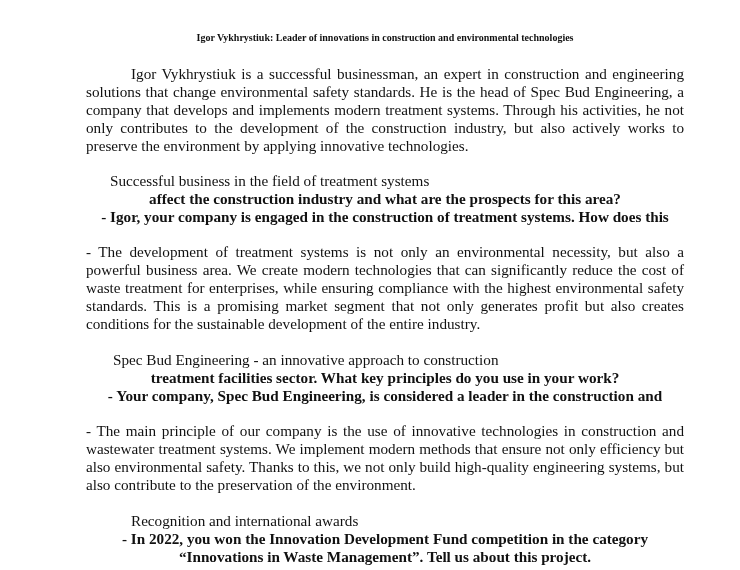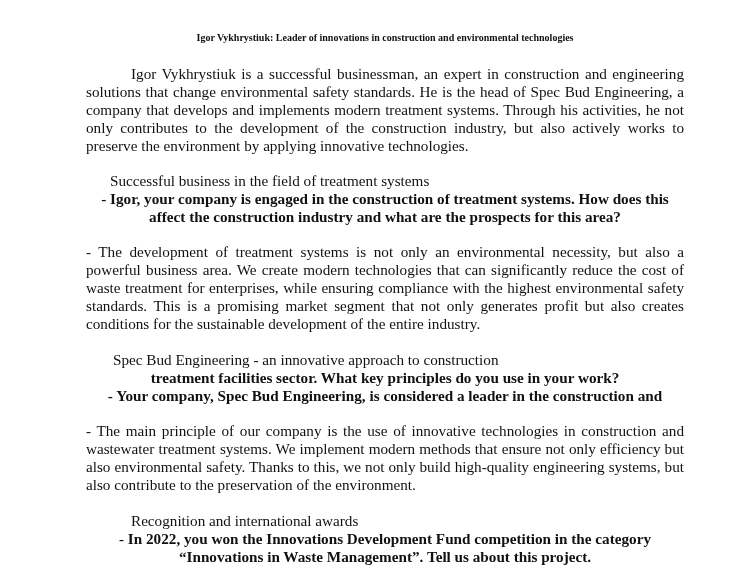--- a/index.html
+++ b/index.html
@@ -66,31 +66,31 @@
 <body>
 
 <div class="page">
 
   <div class="title">Igor Vykhrystiuk: Leader of innovations in construction and environmental technologies</div>
 
   <p class="para indent" style="top:65px;">Igor Vykhrystiuk is a successful businessman, an expert in construction and engineering solutions that change environmental safety standards. He is the head of Spec Bud Engineering, a company that develops and implements modern treatment systems. Through his activities, he not only contributes to the development of the construction industry, but also actively works to preserve the environment by applying innovative technologies.</p>
 
   <p class="subhead" style="left:24px; top:172px;">Successful business in the field of treatment systems</p>
   <p class="question" style="top:190px;">
+    <span class="qline">affect the construction industry and what are the prospects for this area?</span>
     <span class="qline">- Igor, your company is engaged in the construction of treatment systems. How does this</span>
-    <span class="qline">affect the construction industry and what are the prospects for this area?</span>
   </p>
   <p class="para" style="top:243px;">- The development of treatment systems is not only an environmental necessity, but also a powerful business area. We create modern technologies that can significantly reduce the cost of waste treatment for enterprises, while ensuring compliance with the highest environmental safety standards. This is a promising market segment that not only generates profit but also creates conditions for the sustainable development of the entire industry.</p>
 
   <p class="subhead" style="left:27px; top:351px;">Spec Bud Engineering - an innovative approach to construction</p>
   <p class="question" style="top:369px;">
     <span class="qline">treatment facilities sector. What key principles do you use in your work?</span>
     <span class="qline">- Your company, Spec Bud Engineering, is considered a leader in the construction and</span>
   </p>
   <p class="para" style="top:422px;">- The main principle of our company is the use of innovative technologies in construction and wastewater treatment systems. We implement modern methods that ensure not only efficiency but also environmental safety. Thanks to this, we not only build high-quality engineering systems, but also contribute to the preservation of the environment.</p>
 
   <p class="subhead" style="left:45px; top:512px;text-align:center;">Recognition and international awards</p>
   <p class="question" style="top:530px;">
-    <span class="qline">- In 2022, you won the Innovations Development Fund competition in the category</span>
+    <span class="qline">- In 2022, you won the Innovation Development Fund competition in the category</span>
     <span class="qline">“Innovations in Waste Management”. Tell us about this project.</span>
   </p>
 
 </div>
 
 </body></html>

